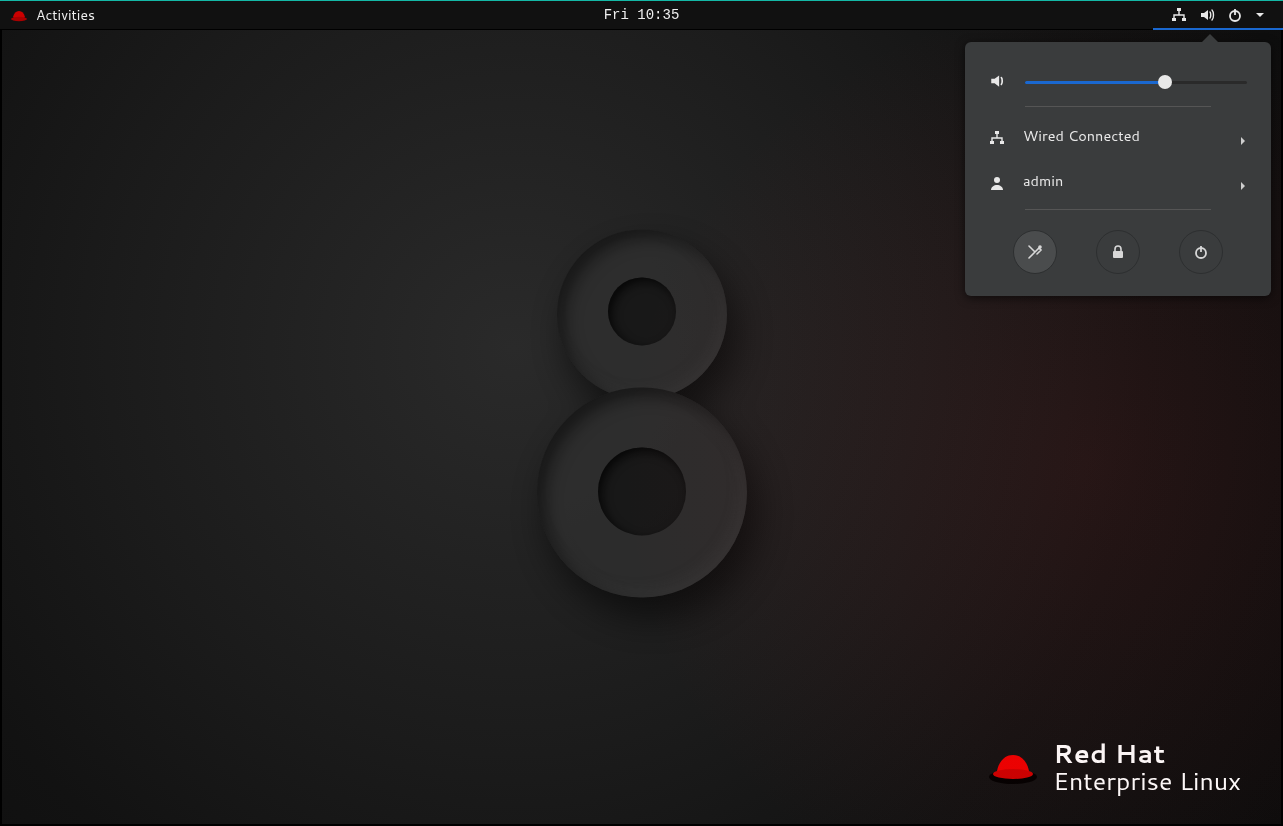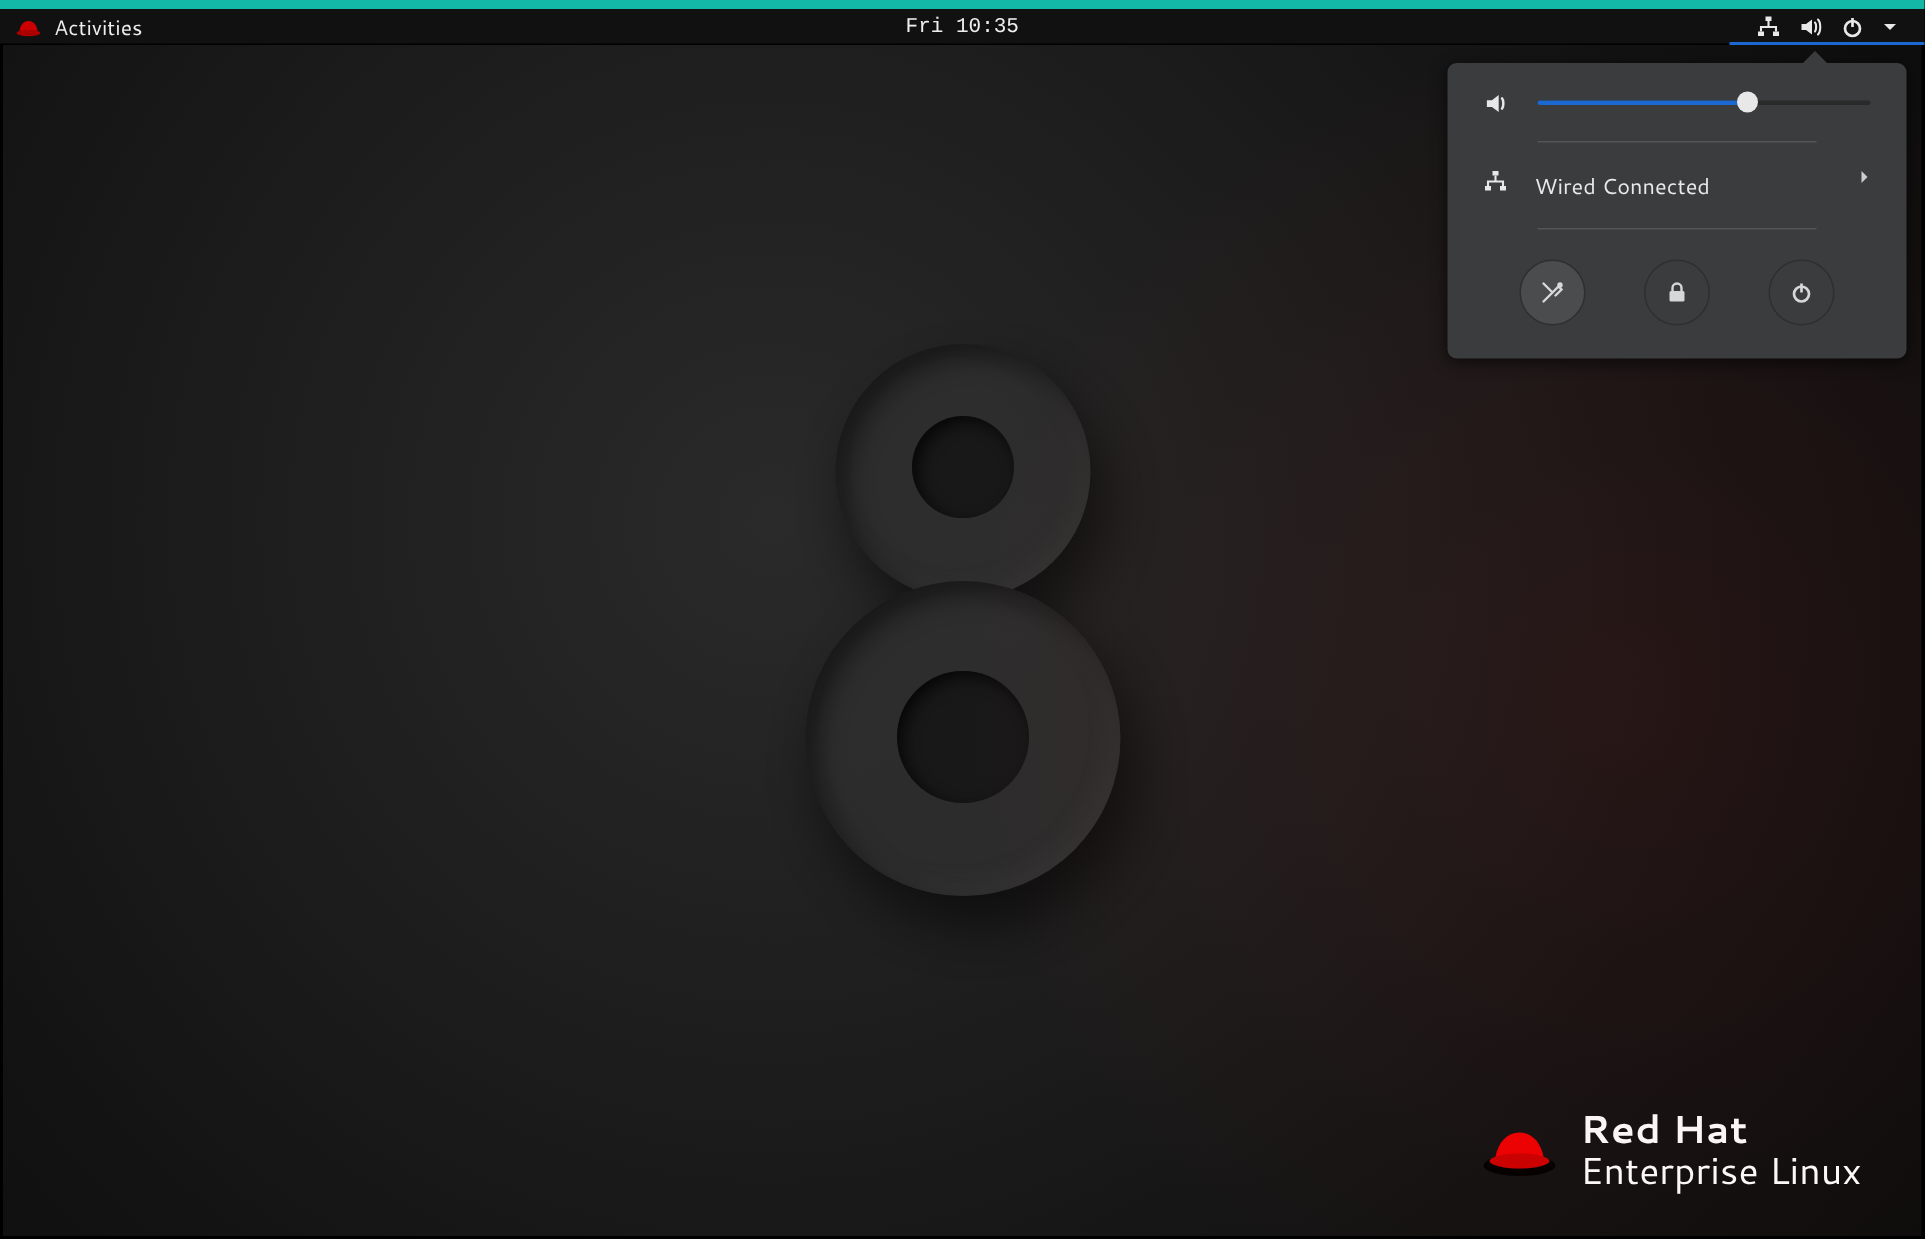--- a/index.html
+++ b/index.html
@@ -4,21 +4,21 @@
 <style>
   * { box-sizing: border-box; margin: 0; padding: 0; }
   html, body { width: 1283px; height: 826px; overflow: hidden; font-family: "Cantarell", "DejaVu Sans", sans-serif; }
   body { background: #000; }
 
   
   .topbar {
     position: absolute; top: 0; left: 0; right: 0; height: 30px;
     background: #111; color: #eee; display: flex; align-items: center;
     font-size: 14px; z-index: 10;
-    border-top: 6px solid #14b8a6; border-bottom: 1px solid #000;
+    border-top: 1px solid #14b8a6; border-bottom: 1px solid #000;
   }
   .topbar .left { display: flex; align-items: center; padding-left: 10px; gap: 8px; }
   .topbar .center { position: absolute; left: 50%; transform: translateX(-50%); font-weight: 500; font-family: Liberation Mono, monospace; }
   .topbar .right { margin-left: auto; display: flex; align-items: center; gap: 10px; padding: 0 14px; height: 100%; position: relative; }
   .status-area { display:flex; align-items:center; gap:12px; height:100%; padding:0 4px; }
   .status-area::after {
     content:""; position:absolute; left:0; right:0; bottom:-1px; height:2px; background:#1a68d0;
   }
   .activities { font-weight: 500; }
   .fedora-icon svg { display:block; }
@@ -68,21 +68,21 @@
     position:absolute; top:42px; right:12px; width:306px;
     background:#3a3c3d; color:#e9e9e9; border-radius:6px;
     box-shadow: 0 2px 10px rgba(0,0,0,0.6);
     padding: 18px 0 22px 0; z-index:20;
   }
   .popover::before{
     content:""; position:absolute; top:-8px; right:52px;
     border-left:9px solid transparent; border-right:9px solid transparent;
     border-bottom:9px solid #3a3c3d;
   }
-  .pop-row { display:flex; align-items:flex-start; padding:6px 24px; gap:18px; font-size:14.5px; }
+  .pop-row { display:flex; align-items:flex-end; padding:6px 24px; gap:18px; font-size:14.5px;margin-top:12px; }
   .pop-row.vol { padding-top:0; padding-bottom:4px; }
   .pop-sep { height:1px; background:#555; margin:12px 60px; }
   .pop-row .chev { margin-left:auto; opacity:0.85; }
   .pop-row.hover { cursor:default; }
 
   
   .slider { position:relative; flex:1; height:16px; }
   .slider .track { position:absolute; left:0; right:0; top:7px; height:3px; background:#2a2a2a; border-radius:2px; }
   .slider .fill  { position:absolute; left:0; top:7px; height:3px; background:#1a68d0; border-radius:2px; }
   .slider .thumb { position:absolute; top:1px; width:14px; height:14px; background:#e8e8e8; border-radius:50%; transform:translateX(-50%); }
@@ -194,20 +194,34 @@
         </svg>
     </span>
     <span>Wired Connected</span>
     <span class="chev icon">
       <svg width="8" height="10" viewBox="0 0 8 10" fill="#e8e8e8">
           <path d="M2 1l4 4-4 4z"></path>
         </svg>
     </span>
   </div>
 
+  <div class="pop-row hover">
+    <span class="icon">
+      <svg width="16" height="16" viewBox="0 0 16 16" fill="#e8e8e8">
+          <circle cx="8" cy="5" r="3"></circle>
+          <path d="M2 15c0-3 3-5 6-5s6 2 6 5z"></path>
+        </svg>
+    </span>
+    <span>admin</span>
+    <span class="chev icon">
+      <svg width="8" height="10" viewBox="0 0 8 10" fill="#e8e8e8">
+          <path d="M2 1l4 4-4 4z"></path>
+        </svg>
+    </span>
+  </div>
 
   <div class="pop-sep"></div>
 
   <div class="actions">
     <div class="circle-btn active" title="Settings">
       <span class="icon">
         <svg width="18" height="18" viewBox="0 0 18 18" fill="none" stroke="#e8e8e8" stroke-width="1.6" stroke-linecap="round">
             <path d="M3 15L9 9m0 0l4-4 2 2-4 4m-2-2L3 3"></path>
             <circle cx="14" cy="4" r="1" fill="#e8e8e8"></circle>
           </svg>

